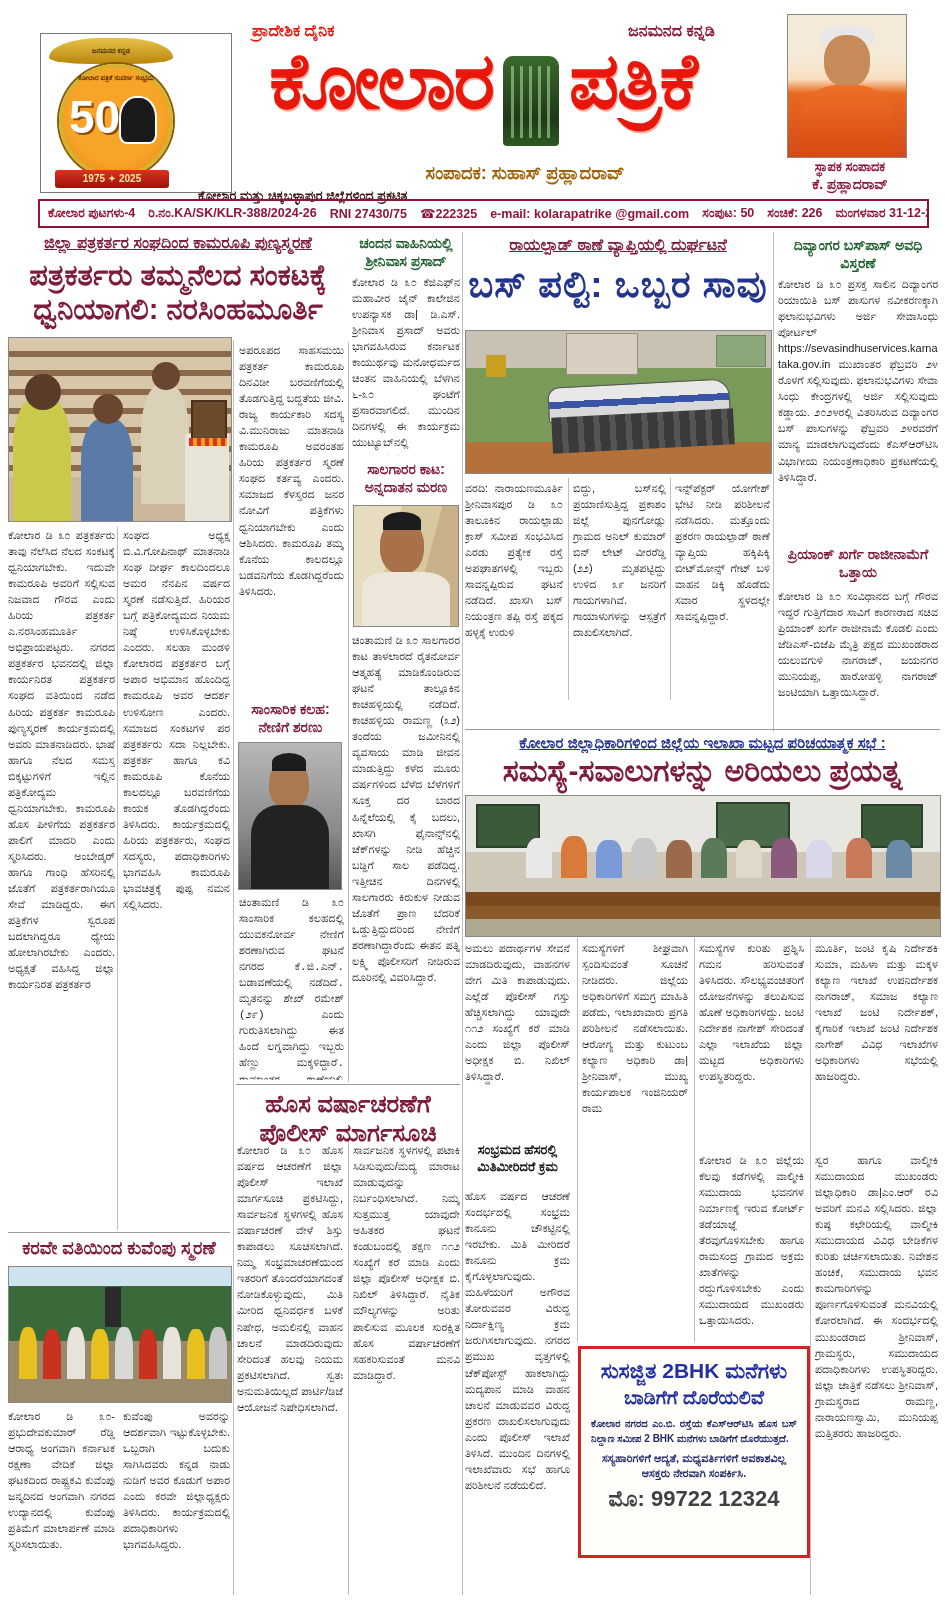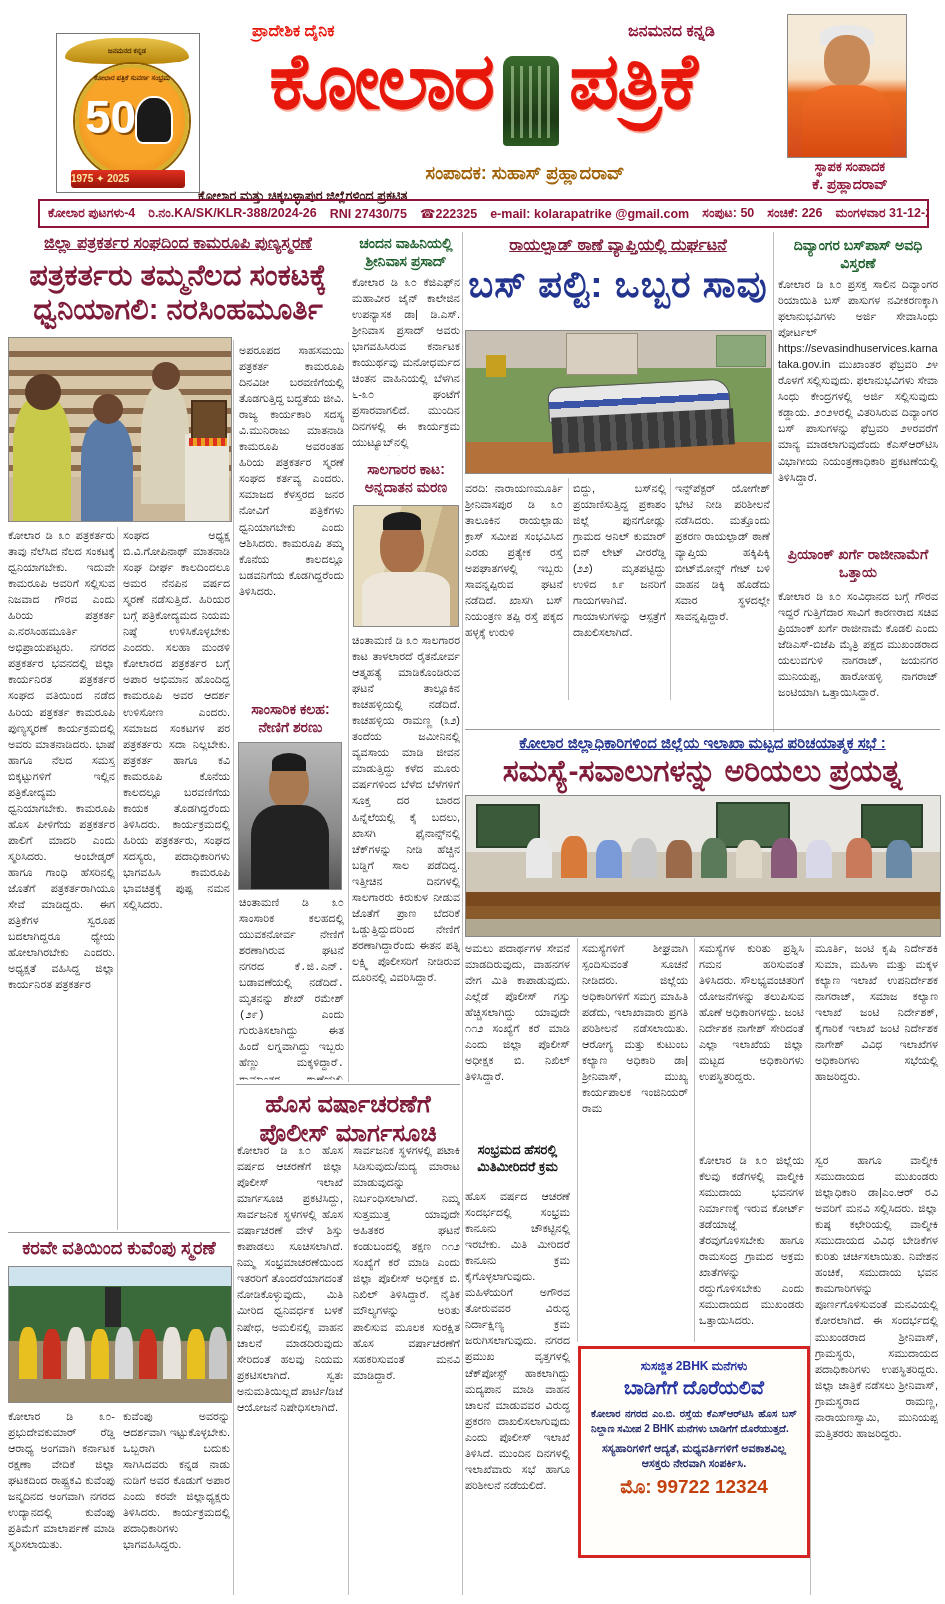--- a/index.html
+++ b/index.html
@@ -22,28 +22,28 @@
   .title-word{font-size:78px;font-weight:800;color:#e8170b;line-height:1.0;letter-spacing:-2px;text-shadow:1px 2px 0 #f8b0a0;}
   .emblem{width:56px;height:90px;margin-top:14px;border-radius:10px 10px 4px 4px;background:linear-gradient(180deg,#3a6a2c,#1c3a16 70%,#2c5a22);position:relative;flex:0 0 auto;}
   .emblem:before{content:"";position:absolute;left:8px;top:10px;right:8px;bottom:8px;background:repeating-linear-gradient(90deg,rgba(190,220,170,.55) 0 3px,transparent 3px 9px);}
   .masthead{display:flex;align-items:center;gap:13px;padding:0 8px;border:2px solid #8e1538;color:#8e1538;font-weight:bold;font-size:12.5px;white-space:nowrap;overflow:hidden;}
 </style>
 </head>
 <body>
 
 <div id="page">
 
-  <div class="abs" style="left:56px;top:33px;width:142px;height:158px;border:1px solid #777;background:#fff;">
+  <div class="abs" style="left:40px;top:33px;width:142px;height:158px;border:1px solid #777;background:#fff;padding-left:48px;">
     <div class="abs" style="left:8px;top:4px;width:124px;height:26px;background:linear-gradient(180deg,#e8c24a,#b8860b);border-radius:50% 50% 40% 40%/90% 90% 30% 30%;color:#4a2c00;font-size:7px;font-weight:bold;text-align:center;line-height:26px;overflow:hidden;">ಜನಮನದ ಕನ್ನಡ</div>
     <div class="abs" style="left:18px;top:30px;width:106px;height:106px;border-radius:50%;background:radial-gradient(circle at 50% 45%,#f8a428 0 60%,#e07d12 100%);border:4px solid #d8b030;box-shadow:0 0 0 2px #8a5a00;">
       <div class="abs" style="left:0;top:6px;width:100%;text-align:center;font-size:7px;color:#5a2c00;font-weight:bold;">ಕೋಲಾರ ಪತ್ರಿಕೆ ಸುವರ್ಣ ಸಂಭ್ರಮ</div>
       <div class="abs" style="left:6px;top:22px;font-size:46px;font-weight:800;color:#fff;text-shadow:2px 2px 0 #8a4a00;">50</div>
       <div class="abs" style="left:56px;top:28px;width:34px;height:44px;background:#1a1a1a;border-radius:45% 45% 20% 20%;border:2px solid #fff;"></div>
     </div>
-    <div class="abs" style="left:14px;top:136px;width:114px;height:18px;background:linear-gradient(180deg,#e03020,#9a1408);color:#ffe9a0;font-size:10px;font-weight:bold;text-align:left;line-height:18px;border-radius:3px;">1975 ✦ 2025</div>
+    <div class="abs" style="left:14px;top:136px;width:114px;height:18px;background:linear-gradient(180deg,#e03020,#9a1408);color:#ffe9a0;font-size:10px;font-weight:bold;text-align:center;line-height:18px;border-radius:3px;">1975 ✦ 2025</div>
   </div>
 
   <div class="abs bold" style="left:252px;top:22px;font-size:16px;color:#e8170b;">ಪ್ರಾದೇಶಿಕ ದೈನಿಕ</div>
   <div class="abs bold" style="left:628px;top:22px;font-size:16px;color:#8e1538;">ಜನಮನದ ಕನ್ನಡಿ</div>
 
   <div class="abs title-row" style="left:185px;top:42px;width:595px;">
     <span class="title-word">ಕೋಲಾರ</span>
     <span class="emblem"></span>
     <span class="title-word">ಪತ್ರಿಕೆ</span>
   </div>
@@ -187,21 +187,21 @@
     <div class="ph-el" style="left:106px;top:60px;width:18px;height:52px;background:#d8d8d8;border-radius:40% 40% 0 0;"></div>
     <div class="ph-el" style="left:130px;top:62px;width:18px;height:50px;background:#c83020;border-radius:40% 40% 0 0;"></div>
     <div class="ph-el" style="left:154px;top:60px;width:18px;height:52px;background:#e8e3da;border-radius:40% 40% 0 0;"></div>
     <div class="ph-el" style="left:178px;top:62px;width:18px;height:50px;background:#e8c020;border-radius:40% 40% 0 0;"></div>
     <div class="ph-el" style="left:200px;top:60px;width:18px;height:52px;background:#c8c8c8;border-radius:40% 40% 0 0;"></div>
   </div>
   <div class="bt abs" style="left:8px;top:1408px;width:107px;height:188px;">ಕೋಲಾರ ಡಿ ೩೦- ಪ್ರಭುದೇವಕುಮಾರ್ ರೆಡ್ಡಿ ಆರಾಧ್ಯ ಅಂಗವಾಗಿ ಕರ್ನಾಟಕ ರಕ್ಷಣಾ ವೇದಿಕೆ ಜಿಲ್ಲಾ ಘಟಕದಿಂದ ರಾಷ್ಟ್ರಕವಿ ಕುವೆಂಪು ಜನ್ಮದಿನದ ಅಂಗವಾಗಿ ನಗರದ ಉದ್ಯಾನದಲ್ಲಿ ಕುವೆಂಪು ಪ್ರತಿಮೆಗೆ ಮಾಲಾರ್ಪಣೆ ಮಾಡಿ ಸ್ಮರಿಸಲಾಯಿತು.</div>
   <div class="bt abs" style="left:123px;top:1408px;width:107px;height:188px;">ಕುವೆಂಪು ಅವರನ್ನು ಆದರ್ಶವಾಗಿ ಇಟ್ಟುಕೊಳ್ಳಬೇಕು. ಒಬ್ಬರಾಗಿ ಬದುಕು ಸಾಗಿಸಿದವರು ಕನ್ನಡ ನಾಡು ನುಡಿಗೆ ಅವರ ಕೊಡುಗೆ ಅಪಾರ ಎಂದು ಕರವೇ ಜಿಲ್ಲಾಧ್ಯಕ್ಷರು ತಿಳಿಸಿದರು. ಕಾರ್ಯಕ್ರಮದಲ್ಲಿ ಪದಾಧಿಕಾರಿಗಳು ಭಾಗವಹಿಸಿದ್ದರು.</div>
 
   <div class="abs" style="left:578px;top:1346px;width:226px;height:206px;border:3px solid #d42323;background:#fffefa;">
-    <div class="center bold" style="margin-top:10px;font-size:12px;color:#2330a0;">ಸುಸಜ್ಜಿತ 2BHK ಮನೆಗಳು</div>
+    <div class="center bold" style="margin-top:10px;font-size:21px;color:#2330a0;">ಸುಸಜ್ಜಿತ 2BHK ಮನೆಗಳು</div>
     <div class="center bold" style="margin-top:4px;font-size:19px;color:#2330a0;">ಬಾಡಿಗೆಗೆ ದೊರೆಯಲಿವೆ</div>
     <div class="bt" style="margin:8px 10px 0 10px;font-size:10px;font-weight:bold;color:#232a6a;">ಕೋಲಾರ ನಗರದ ಎಂ.ಬಿ. ರಸ್ತೆಯ ಕೆಎಸ್‌ಆರ್‌ಟಿಸಿ ಹೊಸ ಬಸ್ ನಿಲ್ದಾಣ ಸಮೀಪ 2 BHK ಮನೆಗಳು ಬಾಡಿಗೆಗೆ ದೊರೆಯುತ್ತದೆ.</div>
     <div class="center bold" style="margin-top:6px;font-size:11px;color:#232a6a;">ಸಸ್ಯಹಾರಿಗಳಿಗೆ ಆದ್ಯತೆ, ಮಧ್ಯವರ್ತಿಗಳಿಗೆ ಅವಕಾಶವಿಲ್ಲ</div>
     <div class="center bold" style="margin-top:2px;font-size:11px;color:#232a6a;">ಆಸಕ್ತರು ನೇರವಾಗಿ ಸಂಪರ್ಕಿಸಿ.</div>
-    <div class="center bold" style="margin-top:6px;font-size:19px;color:#c2410c;">ಮೊ: 99722 12324</div>
+    <div class="center bold" style="margin-top:6px;font-size:22px;color:#404040;">ಮೊ: 99722 12324</div>
   </div>
 
 </div>
 
 </body></html>

